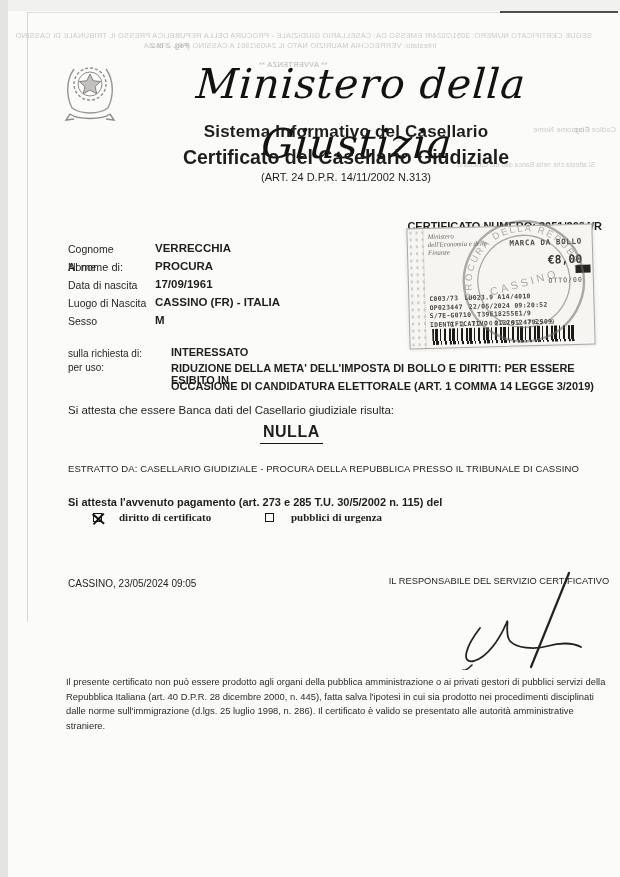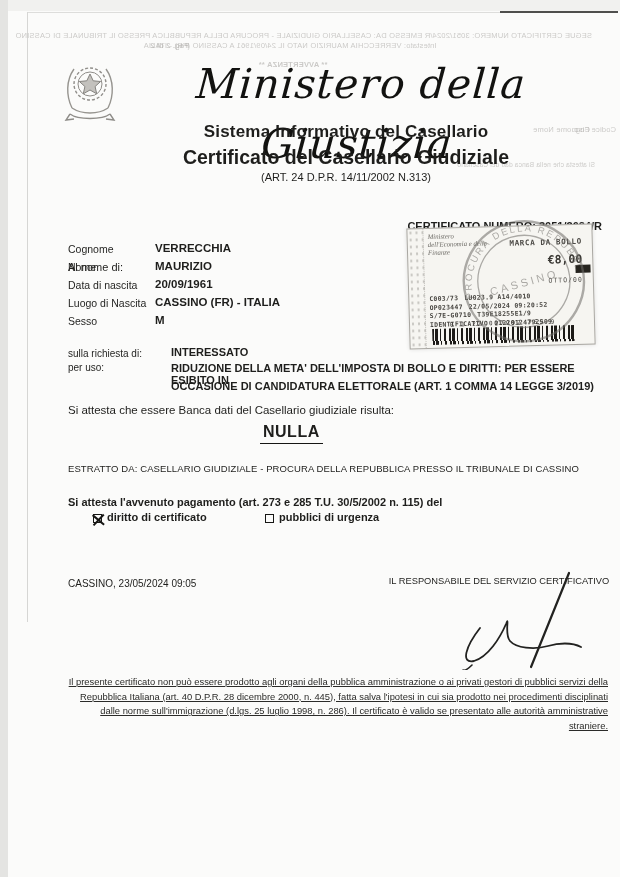--- a/index.html
+++ b/index.html
@@ -44,34 +44,34 @@
   .rlabel { left:68px; font-size:10px; color:#262624; }
   .rvalue { left:155px; font-size:11px; font-weight:bold; width:450px;padding-left:16px; }
 
   .attesta { left:68px; top:404px; font-size:11.5px; }
   .nulla { left:260px; top:423px; width:120px; text-align:left; }
   .nulla span { display:inline-block; font-size:16px; font-weight:bold; letter-spacing:.5px;
     border-bottom:1.8px solid #161614; padding:0 3px 2px; }
   .estratto { left:68px; top:463px; font-size:9.5px; letter-spacing:.1px; }
 
   .pagamento { left:68px; top:496px; font-size:11px; font-weight:bold; }
-  .checkrow-item { top:511px; display:flex; align-items:flex-end; gap:5px; }
+  .checkrow-item { top:511px; display:flex; align-items:center; gap:17px;font-family:Liberation Serif, serif; }
   .cb { width:9px; height:9px; border:1.3px solid #161614; position:relative; flex:0 0 auto; }
   .cb .mk { display:none; position:absolute; left:-3px; top:-3px; width:15px; height:15px; }
   .cb.checked .mk { display:block; }
   .mk::before,.mk::after { content:""; position:absolute; left:0; top:7px; width:15px; height:1.6px; background:#161614; }
   .mk::before { transform:rotate(40deg); } .mk::after { transform:rotate(-47deg); }
   .cblabel { font-size:11px; font-weight:bold; }
 
   .placedate { left:68px; top:578px; font-size:10px; }
   .roleblock { left:386px; top:576px; width:226px; text-align:center; font-size:9.3px; }
   .roleblock .nm { margin-top:3px; }
   .signature { left:448px; top:570px; }
 
-  .footer { left:66px; top:675px; width:542px; font-size:9.4px; line-height:14.5px; color:#2b2b29; text-align:right;text-decoration:underline; }
+  .footer { left:66px; top:675px; width:542px; font-size:9.4px; line-height:14.5px; color:#2b2b29; text-align:left; }
 
   
   .stamp { left:408px; top:226px; width:186px; height:121px; transform:rotate(-1.6deg);
     background:#f6f5f1; border:1px solid #a9a7a2; box-shadow:0 0 4px rgba(0,0,0,.12); font-family:"DejaVu Sans Mono", monospace; }
   .perf { position:absolute; left:0; top:0; width:16px; height:100%;
     border-right:1px dotted #b3b1ac; background:radial-gradient(circle, #b8b6b1 1px, transparent 1.4px); background-size:6px 7px; opacity:.8; }
   .stamp-body { position:absolute; left:20px; top:4px; right:4px; }
   .issuer { font-family:"Liberation Serif", serif; font-style:italic; font-size:6.8px; color:#6d6b66; width:62px; line-height:8px; display:inline-block; vertical-align:top; }
   .mbx { display:inline-block; vertical-align:top; width:92px; text-align:right; }
   .mdb { font-size:7.6px; font-weight:bold; color:#4c4a46; letter-spacing:.6px; }
@@ -159,23 +159,23 @@
       <textPath href="#sealArc">PROCURA DELLA REPUBBLICA</textPath>
     </text>
     <text x="67" y="72" text-anchor="middle" font-size="11" fill="#6e6c68" letter-spacing="3" font-family="Liberation Sans, sans-serif">CASSINO</text>
   </svg>
 </div>
 
 <div class="abs intro">Al nome di:</div>
 <div class="abs flabel" style="top:243px">Cognome</div>
 <div class="abs fvalue" style="top:242px">VERRECCHIA</div>
 <div class="abs flabel" style="top:261px">Nome</div>
-<div class="abs fvalue" style="top:260px">MAURIZIO</div>
+<div class="abs fvalue" style="top:260px">PROCURA</div>
 <div class="abs flabel" style="top:279px">Data di nascita</div>
-<div class="abs fvalue" style="top:278px">20/09/1961</div>
+<div class="abs fvalue" style="top:278px">17/09/1961</div>
 <div class="abs flabel" style="top:297px">Luogo di Nascita</div>
 <div class="abs fvalue" style="top:296px">CASSINO (FR) - ITALIA</div>
 <div class="abs flabel" style="top:315px">Sesso</div>
 <div class="abs fvalue" style="top:314px">M</div>
 
 <div class="abs rlabel" style="top:348px">sulla richiesta di:</div>
 <div class="abs rvalue" style="top:346px">INTERESSATO</div>
 <div class="abs rlabel" style="top:362px">per uso:</div>
 <div class="abs rvalue" style="top:362px">RIDUZIONE DELLA META' DELL'IMPOSTA DI BOLLO E DIRITTI: PER ESSERE ESIBITO IN</div>
 <div class="abs rvalue" style="top:380px">OCCASIONE DI CANDIDATURA ELETTORALE (ART. 1 COMMA 14 LEGGE 3/2019)</div>

